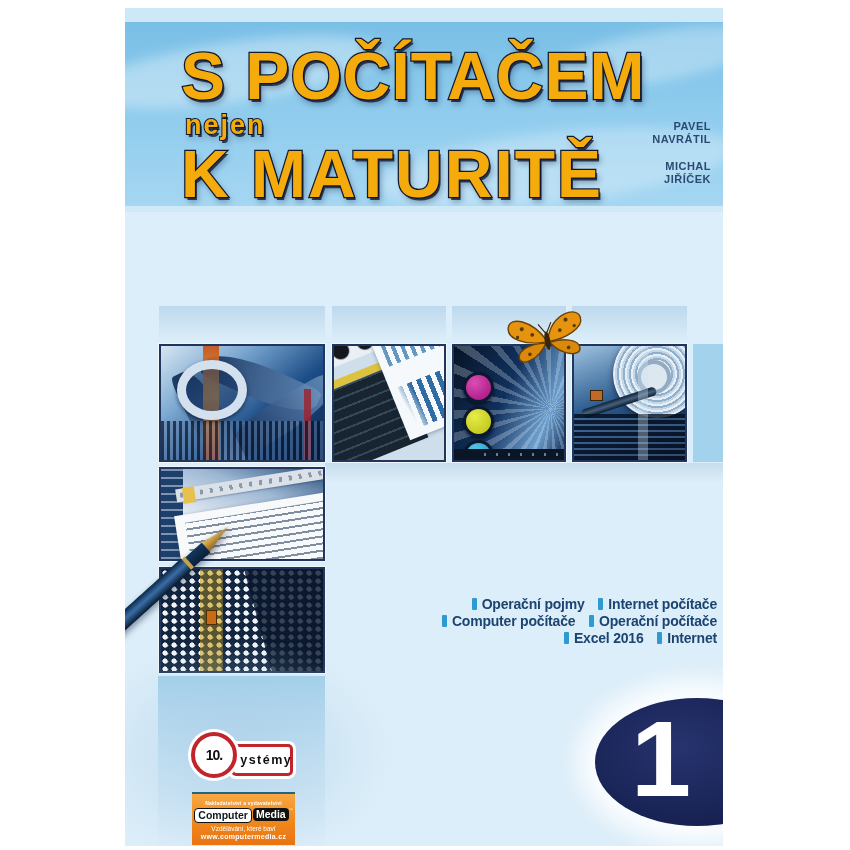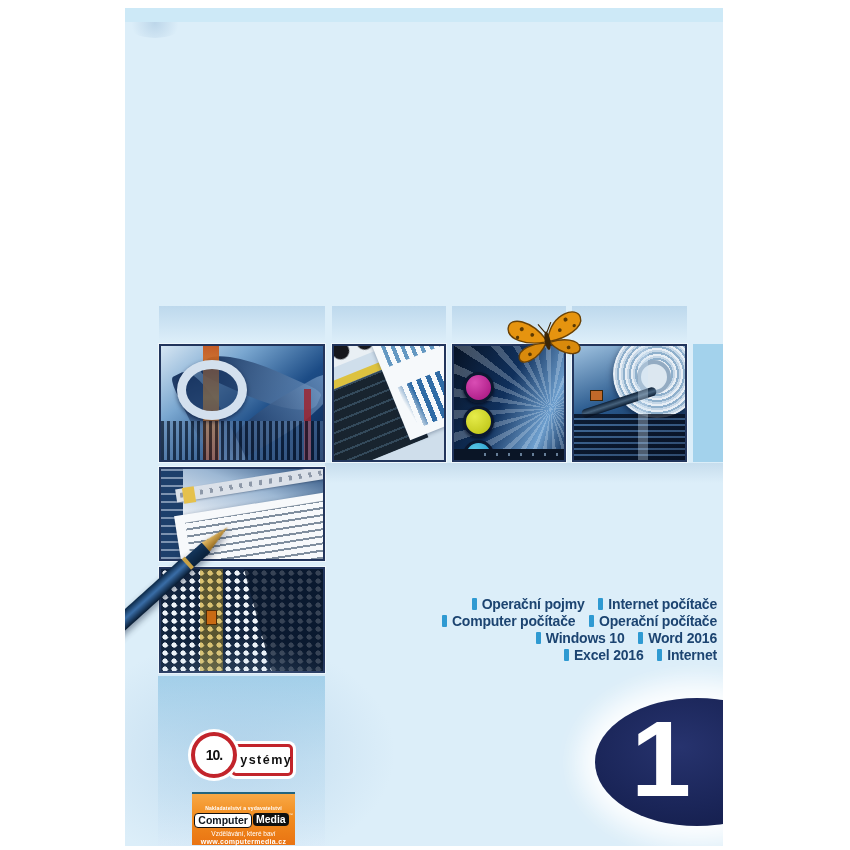--- a/index.html
+++ b/index.html
@@ -146,21 +146,21 @@
   .stamp-tag{position:absolute;left:40px;top:12px;width:56px;height:26px;background:#fff;border:3px solid #c2242b;
         border-radius:5px;box-shadow:0 0 0 3px #fff;display:flex;align-items:center;justify-content:center;
         font-size:12.5px;font-weight:bold;letter-spacing:1.5px;color:#101010;z-index:1;}
   .stamp-circle{position:absolute;left:0;top:0;width:38px;height:38px;border-radius:50%;background:#fff;
         border:4px solid #c2242b;box-shadow:0 0 0 3px #fff;display:flex;align-items:center;justify-content:center;
         font-size:14px;font-weight:bold;letter-spacing:-1px;color:#101010;z-index:2;}
 
   .cmlogo{position:absolute;left:67px;top:784px;width:103px;height:53px;
         background:linear-gradient(180deg,#f8a845 0%,#f18c1f 45%,#e97312 100%);
         border-top:2px solid #23647e;box-sizing:border-box;display:flex;flex-direction:column;
-        align-items:center;justify-content:flex-end;gap:1px;color:#fff;text-align:center;}
+        align-items:center;justify-content:center;gap:1px;color:#fff;text-align:center;}
   .cm-line1{font-size:5px;font-weight:bold;letter-spacing:.2px;}
   .cm-lockup{display:flex;align-items:flex-start;margin:1px 0;}
   .cm-c{background:#fff;border:1.5px solid #111;border-radius:4px;padding:0 3px;font-size:10.5px;
         font-weight:bold;color:#101820;line-height:13px;}
   .cm-m{background:#101010;border-radius:4px;padding:0 3px;font-size:10.5px;font-weight:bold;color:#fff;
         line-height:13px;margin-left:1px;}
   .cm-tm{font-size:4px;line-height:4px;}
   .cm-slogan{font-size:6.5px;}
   .cm-web{font-size:7px;font-weight:bold;letter-spacing:.3px;}
 
@@ -183,20 +183,39 @@
   .bl-waves{position:absolute;left:-50px;top:630px;width:320px;height:230px;
         background:radial-gradient(closest-side,rgba(165,200,228,.5),transparent);}
 </style>
 </head>
 <body>
 
 <div class="page">
   <div class="cover">
     <div class="top-strip"></div>
 
+    <div class="band">
+      <div class="cloud c1"></div>
+      <div class="cloud c2"></div>
+      <div class="cloud c3"></div>
+      <div class="title t1">S POČÍTAČEM</div>
+      <div class="title t2">nejen</div>
+      <div class="title t3">K MATURITĚ</div>
+      <div class="authors">
+        <div class="author">
+          <span>PAVEL</span>
+          <span>NAVRÁTIL</span>
+        </div>
+        <div class="author">
+          <span>MICHAL</span>
+          <span>JIŘÍČEK</span>
+        </div>
+      </div>
+      <div class="band-edge"></div>
+    </div>
 
     <div class="ghost g1"></div>
     <div class="ghost g2"></div>
     <div class="ghost g3"></div>
     <div class="ghost g4"></div>
     <div class="g5"></div>
 
     <div class="photo p1">
       <div class="p1-blade b1"></div>
       <div class="p1-blade b2"></div>
@@ -300,24 +319,20 @@
     <div class="topics">
       <div class="topic-line">
         <span class="bar"></span><span>Operační pojmy</span>
         <span class="bar"></span><span>Internet počítače</span>
       </div>
       <div class="topic-line">
         <span class="bar"></span><span>Computer počítače</span>
         <span class="bar"></span><span>Operační počítače</span>
       </div>
       <div class="topic-line">
-        <span class="bar"></span><span>Windows 10</span>
-        <span class="bar"></span><span>Word 2016</span>
-      </div>
-      <div class="topic-line">
         <span class="bar"></span><span>Excel 2016</span>
         <span class="bar"></span><span>Internet</span>
       </div>
     </div>
 
     <div class="ellipse-glow"></div>
     <div class="one-ellipse">
       <div class="one-num">1</div>
     </div>
   </div>

